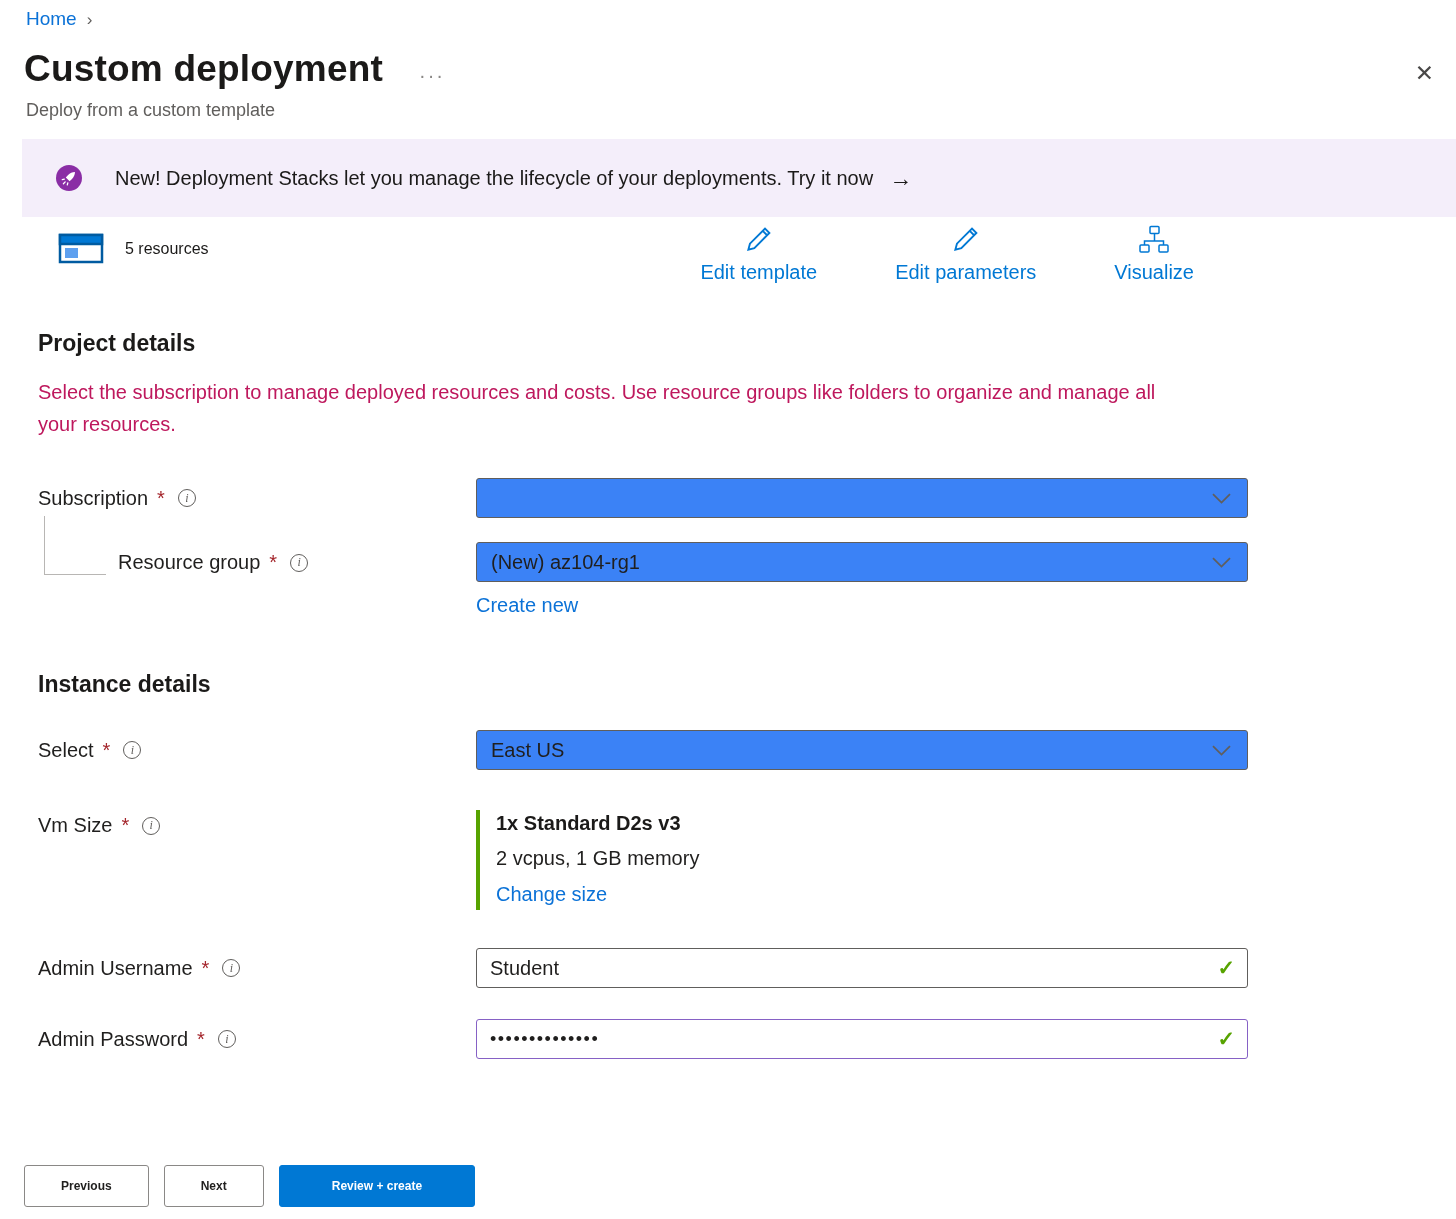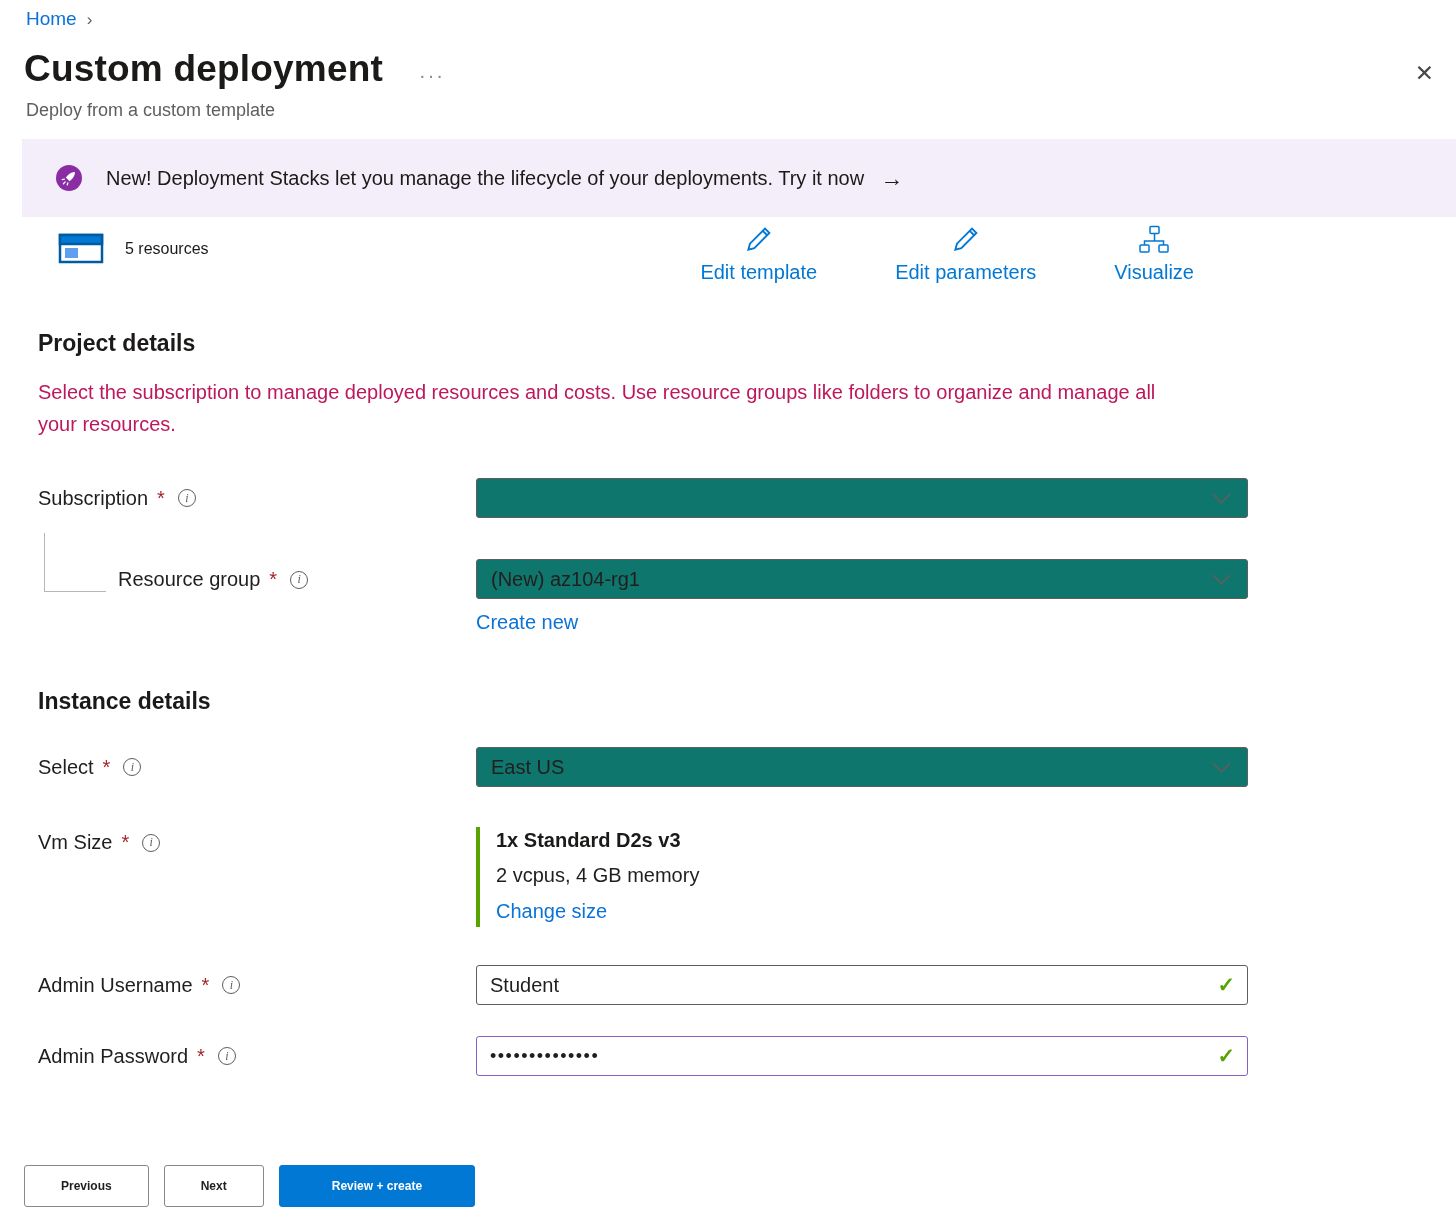--- a/index.html
+++ b/index.html
@@ -68,21 +68,21 @@
     margin: 18px 0 0 22px;
     width: 1434px;
     height: 78px;
     background: #f4eefa;
     display: flex;
     align-items: center;
     padding-left: 33px;
     cursor: pointer;
   }
   .rocket-badge { display: inline-flex; width: 28px; height: 28px; }
-  .banner-text { margin-left: 23px; font-size: 20px; color: #1b1a19; }
+  .banner-text { margin-left: 32px; font-size: 20px; color: #1b1a19; }
   .banner-arrow { margin-left: 16px; font-size: 23px; color: #1b1a19; }
 
   
   .template-row {
     display: flex;
     align-items: flex-end;
     padding: 6px 0 0 58px;
   }
   .resource-wrap { display: flex; align-items: center; gap: 21px; margin-bottom: 14px; }
   .resource-count { font-size: 16px; color: #1b1a19; }
@@ -137,34 +137,34 @@
     display: inline-flex;
     align-items: center;
     justify-content: center;
     margin-left: 4px;
     cursor: pointer;
     flex-shrink: 0;
   }
 
   .select-box {
     height: 40px;
-    background: #0f766e;
+    background: #3b82f6;
     border: 1px solid #605e5c;
     border-radius: 3px;
     display: flex;
     align-items: center;
     justify-content: space-between;
     padding: 0 16px 0 14px;
     font-size: 20px;
     cursor: pointer;
   }
   .select-value { color: #201f1e; }
 
   .sub-row { margin-top: 38px; }
-  .rg-row { margin-top: 41px; align-items: flex-start; }
+  .rg-row { margin-top: 24px; align-items: flex-start; }
   .rg-row .label-col { padding-left: 80px; padding-top: 9px; }
   .connector {
     position: absolute;
     left: 6px;
     top: -26px;
     width: 62px;
     height: 59px;
     border-left: 1px solid #b8b6b4;
     border-bottom: 1px solid #b8b6b4;
   }
@@ -380,21 +380,21 @@
 
     <div class="form-row vm-row">
       <div class="label-col">
         <span class="lbl">Vm Size</span>
         <span class="req">*</span>
         <span class="info">i</span>
       </div>
       <div class="control-col">
         <div class="vm-selection">
           <div class="vm-title">1x Standard D2s v3</div>
-          <div class="vm-specs">2 vcpus, 4 GB memory</div>
+          <div class="vm-specs">2 vcpus, 1 GB memory</div>
           <a class="link">Change size</a>
         </div>
       </div>
     </div>
 
     <div class="form-row username-row">
       <div class="label-col">
         <span class="lbl">Admin Username</span>
         <span class="req">*</span>
         <span class="info">i</span>

